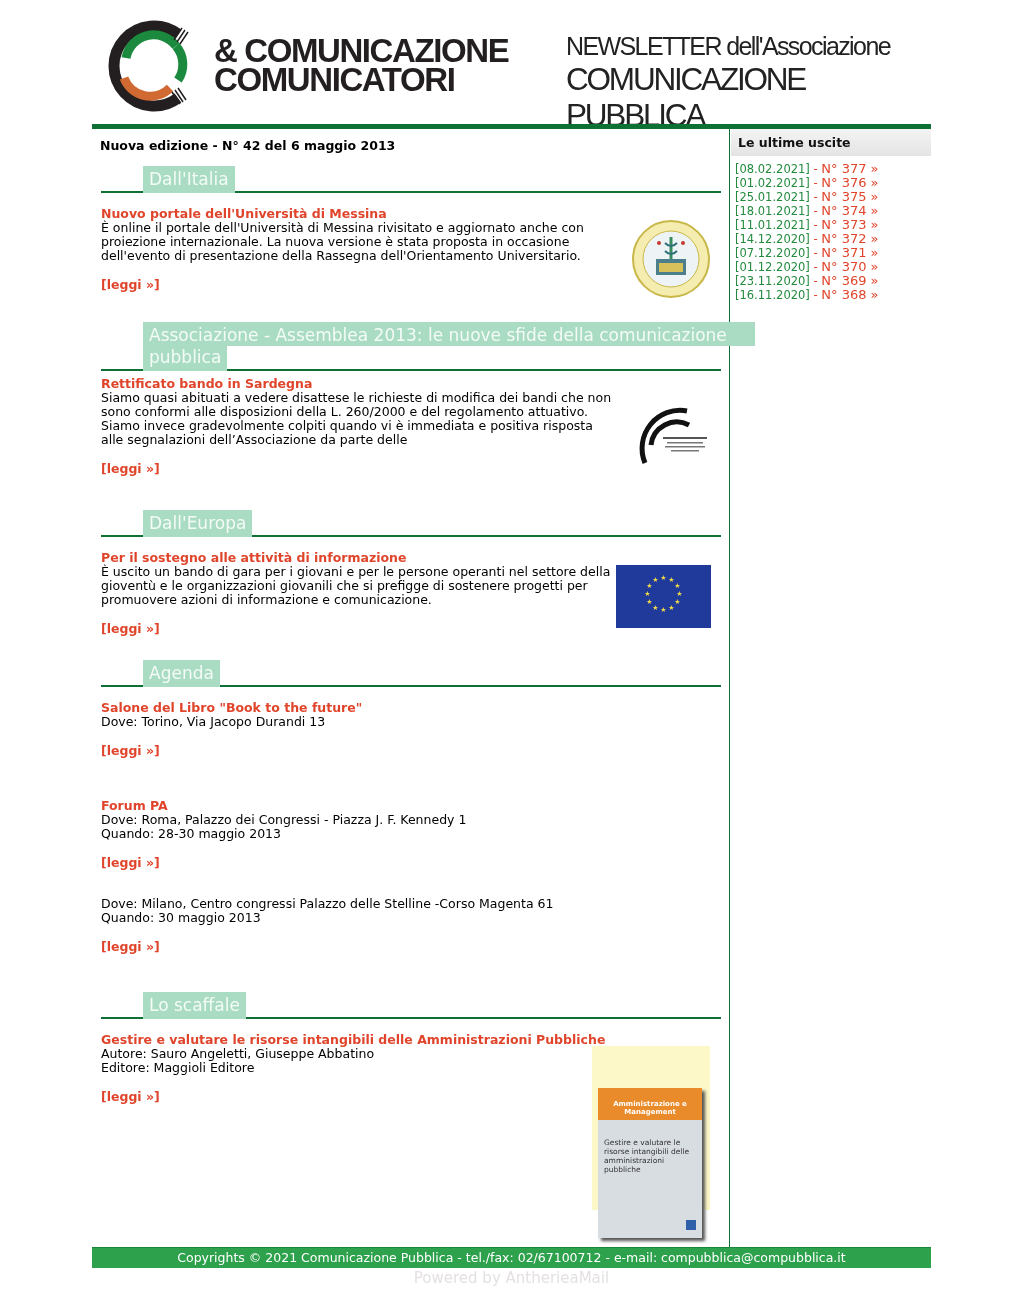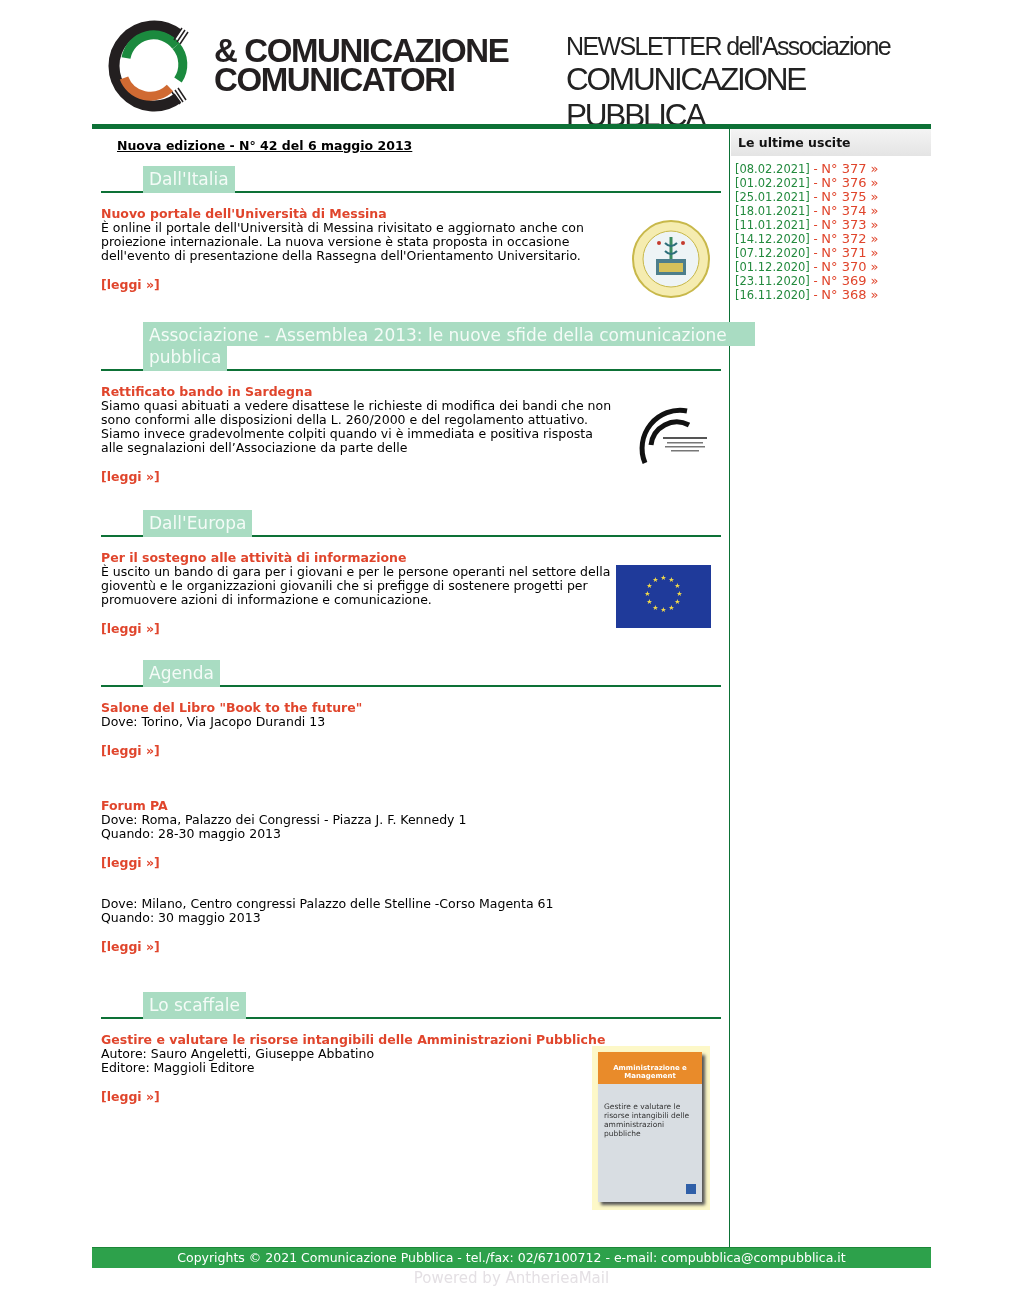--- a/index.html
+++ b/index.html
@@ -12,21 +12,21 @@
   .header { position: relative; height: 124px; }
   .logo-mark { position: absolute; left: 16px; top: 18px; width: 86px; height: 96px; }
   .brand { position: absolute; left: 122px; top: 36px; font-family: "Liberation Sans", sans-serif; font-weight: bold; color: #231f20; font-size: 33px; line-height: 29px; letter-spacing: -1.4px; }
   .newsletter { position: absolute; left: 474px; top: 31px; font-family: "Liberation Sans", sans-serif; color: #222; }
   .newsletter .l1 { font-size: 25px; letter-spacing: -1.6px; line-height: 30px; }
   .newsletter .l2 { font-size: 31.5px; letter-spacing: -2.2px; line-height: 36px; }
   .top-rule { position: absolute; left: 0; top: 124px; width: 839px; height: 5px; background: #0d7136; }
 
   
   .main { position: absolute; left: 0; top: 129px; width: 638px; height: 1118px; border-right: 1px solid #0d7136; }
-  .edition { position: absolute; left: 25px; top: 9px; font-weight: bold; font-size: 12.5px; text-decoration: underline; }
+  .edition { position: absolute; left: 8px; top: 9px; font-weight: bold; font-size: 12.5px; }
 
   .section-head { position: absolute; left: 9px; width: 620px; padding-left: 42px; }
   .section-head .tag { display: inline-block; background: #a9dcc2; color: #f4fbf7; font-size: 17px; padding: 2px 6px 3px 6px; line-height: 22px; }
   .section-head .rule { position: absolute; left: 0; right: 0; bottom: 0; height: 2px; background: #0d7136; z-index: 0; }
   .section-head .tag { position: relative; z-index: 1; }
 
   .article { position: absolute; left: 9px; width: 620px; }
   .article .title { color: #e0452c; font-weight: bold; font-size: 12.5px; line-height: 14px; display: block; text-decoration: none; }
   .article .body { font-size: 12.5px; line-height: 14px; color: #000; width: 515px; }
   .article .more { color: #e0452c; font-weight: bold; font-size: 12.5px; display: inline-block; margin-top: 14px; text-decoration: none; }
@@ -93,21 +93,21 @@
       <path d="M34 24 Q40 30 46 24 M34 32 Q40 38 46 32" stroke="#2d6f7a" stroke-width="2" fill="none"></path>
       <circle cx="28" cy="24" r="2" fill="#c43a2e"></circle>
       <circle cx="52" cy="24" r="2" fill="#c43a2e"></circle>
     </svg>
 
     <div class="section-head" style="top:193px;">
       <div class="rule"></div>
       <span class="tag" style="display:block; width:612px; padding-bottom:0;">Associazione - Assemblea 2013: le nuove sfide della comunicazione</span>
       <span class="tag" style="padding-top:0;">pubblica</span>
     </div>
-    <div class="article" style="top:256px;">
+    <div class="article" style="top:248px;">
       <a class="title" href="#">Rettificato bando in Sardegna</a>
       <div class="body">Siamo quasi abituati a vedere disattese le richieste di modifica dei bandi che non sono conformi alle disposizioni della L. 260/2000 e del regolamento attuativo. Siamo invece gradevolmente colpiti quando vi è immediata e positiva risposta alle segnalazioni dell’Associazione da parte delle</div>
       <a class="more" href="#">[leggi »]</a>
     </div>
     <svg class="thumb" style="left:545px; top:276px;" width="75" height="62" viewBox="0 0 75 62">
       <path d="M8 58 A38 38 0 0 1 50 6" fill="none" stroke="#111" stroke-width="5"></path>
       <path d="M14 40 A26 26 0 0 1 52 20" fill="none" stroke="#111" stroke-width="5"></path>
       <rect x="26" y="32" width="44" height="2" fill="#555"></rect>
       <rect x="30" y="37" width="36" height="1.5" fill="#777"></rect>
       <rect x="28" y="41" width="40" height="1.5" fill="#777"></rect>
@@ -166,21 +166,21 @@
       <div class="rule"></div>
       <span class="tag">Lo scaffale</span>
     </div>
     <div class="article" style="top:904px;">
       <a class="title" href="#">Gestire e valutare le risorse intangibili delle Amministrazioni Pubbliche</a>
       <div class="body">Autore: Sauro Angeletti, Giuseppe Abbatino</div>
       <div class="body">Editore: Maggioli Editore</div>
       <a class="more" href="#">[leggi »]</a>
     </div>
     <div class="thumb" style="left:500px; top:917px; width:118px; height:164px; background:#fdf8c8; padding:6px 8px 8px 6px;">
-      <div style="width:100%; height:100%; background:#d8dde2; box-shadow:3px 3px 3px #555; position:relative; overflow:hidden;">
+      <div style="width:100%; height:100%; background:#d8dde2; box-shadow:3px 3px 3px #555; position:relative; overflow:hidden;margin-top:36px;">
         <div style="background:#e98b2a; color:#fff; font-size:7px; font-weight:bold; padding:12px 3px 4px 3px; line-height:8px; text-align:center;">Amministrazione e Management</div>
         <div style="font-size:7.5px; line-height:9px; color:#333; padding:18px 6px 0 6px;">Gestire e valutare le risorse intangibili delle amministrazioni pubbliche</div>
         <div style="position:absolute; right:6px; bottom:8px; width:10px; height:10px; background:#2f5fa8;"></div>
       </div>
     </div>
   </div>
 
   <div class="sidebar">
     <div class="head">Le ultime uscite</div>
     <ul>

